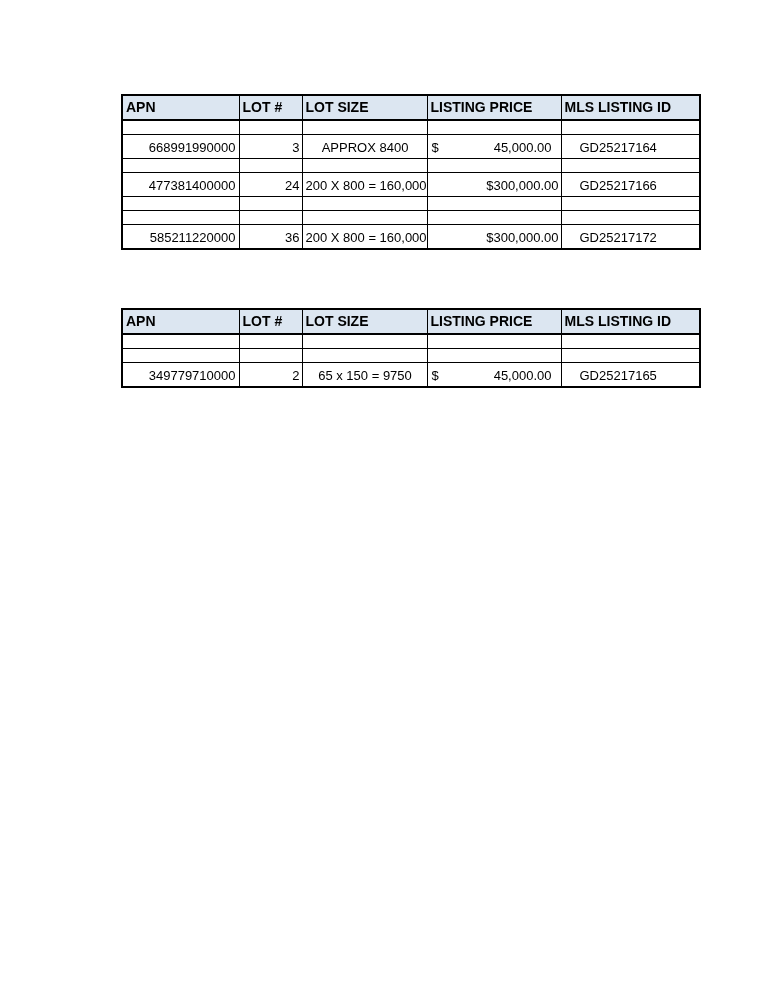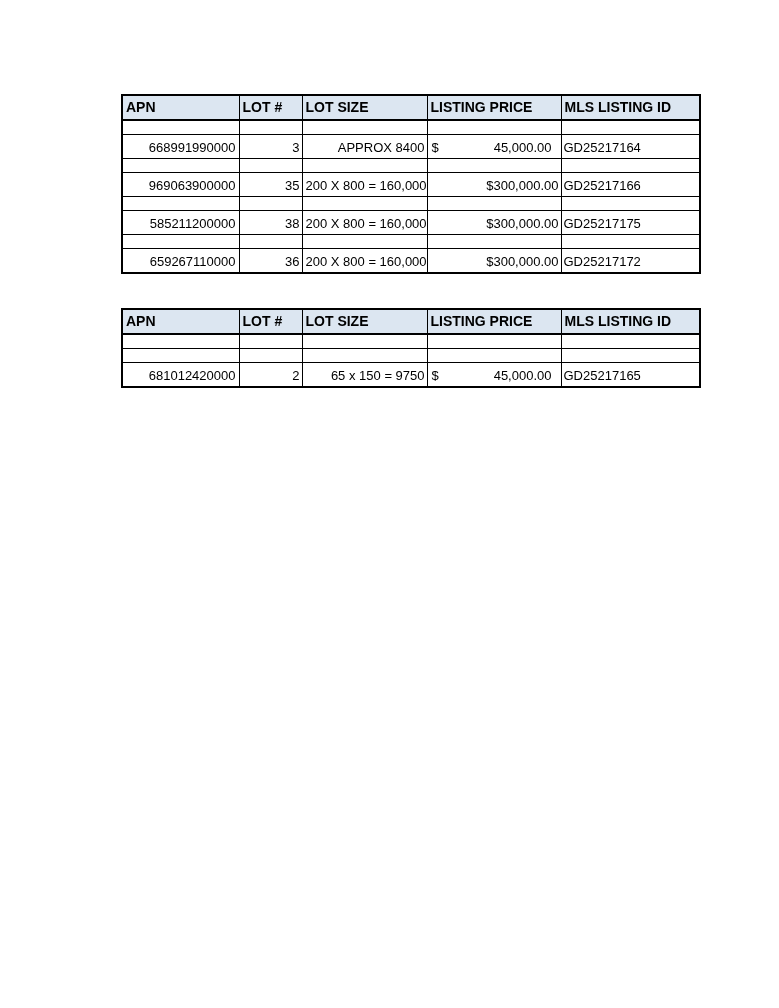--- a/index.html
+++ b/index.html
@@ -51,22 +51,22 @@
     font-size:13px;
     height:20px;
     vertical-align:bottom;
     padding:0 2px 3px 2px;
     white-space:nowrap;
     overflow:hidden;
   }
   tr.spacer td{height:13px;padding:0;}
   td.apn{text-align:right;padding-right:3px;}
   td.lot{text-align:right;padding-right:2px;}
-  td.size{text-align:right;padding-left:3px;}
-  td.mls{text-align:left;padding-left:2px;}
+  td.size{text-align:center;padding-left:3px;}
+  td.mls{text-align:left;padding-left:18px;}
   td.price{padding:0;}
   .pw{
     display:flex;
     justify-content:flex-end;
     align-items:flex-end;
     padding:0 2px 3px 4px;
   }
   .pw.acc{
     justify-content:space-between;
     padding-right:9px;
@@ -115,57 +115,46 @@
           <td class="mls">GD25217164</td>
         </tr>
         <tr class="spacer">
           <td></td>
           <td></td>
           <td></td>
           <td></td>
           <td></td>
         </tr>
         <tr>
-          <td class="apn">969063900000</td>
-          <td class="lot">35</td>
+          <td class="apn">477381400000</td>
+          <td class="lot">24</td>
           <td class="size">200 X 800 = 160,000</td>
           <td class="price">
             <div class="pw">
               <span class="amt">$300,000.00</span>
             </div>
           </td>
           <td class="mls">GD25217166</td>
         </tr>
         <tr class="spacer">
           <td></td>
           <td></td>
           <td></td>
           <td></td>
           <td></td>
         </tr>
-        <tr>
-          <td class="apn">585211200000</td>
-          <td class="lot">38</td>
-          <td class="size">200 X 800 = 160,000</td>
-          <td class="price">
-            <div class="pw">
-              <span class="amt">$300,000.00</span>
-            </div>
-          </td>
-          <td class="mls">GD25217175</td>
-        </tr>
-        <tr class="spacer">
-          <td></td>
-          <td></td>
-          <td></td>
-          <td></td>
-          <td></td>
-        </tr>
-        <tr>
-          <td class="apn">659267110000</td>
+        <tr class="spacer">
+          <td></td>
+          <td></td>
+          <td></td>
+          <td></td>
+          <td></td>
+        </tr>
+        <tr>
+          <td class="apn">585211220000</td>
           <td class="lot">36</td>
           <td class="size">200 X 800 = 160,000</td>
           <td class="price">
             <div class="pw">
               <span class="amt">$300,000.00</span>
             </div>
           </td>
           <td class="mls">GD25217172</td>
         </tr>
       </tbody>
@@ -197,21 +186,21 @@
           <td></td>
         </tr>
         <tr class="spacer">
           <td></td>
           <td></td>
           <td></td>
           <td></td>
           <td></td>
         </tr>
         <tr>
-          <td class="apn">681012420000</td>
+          <td class="apn">349779710000</td>
           <td class="lot">2</td>
           <td class="size">65 x 150 = 9750</td>
           <td class="price">
             <div class="pw acc">
               <span class="cur">$</span>
               <span class="amt">45,000.00</span>
             </div>
           </td>
           <td class="mls">GD25217165</td>
         </tr>

